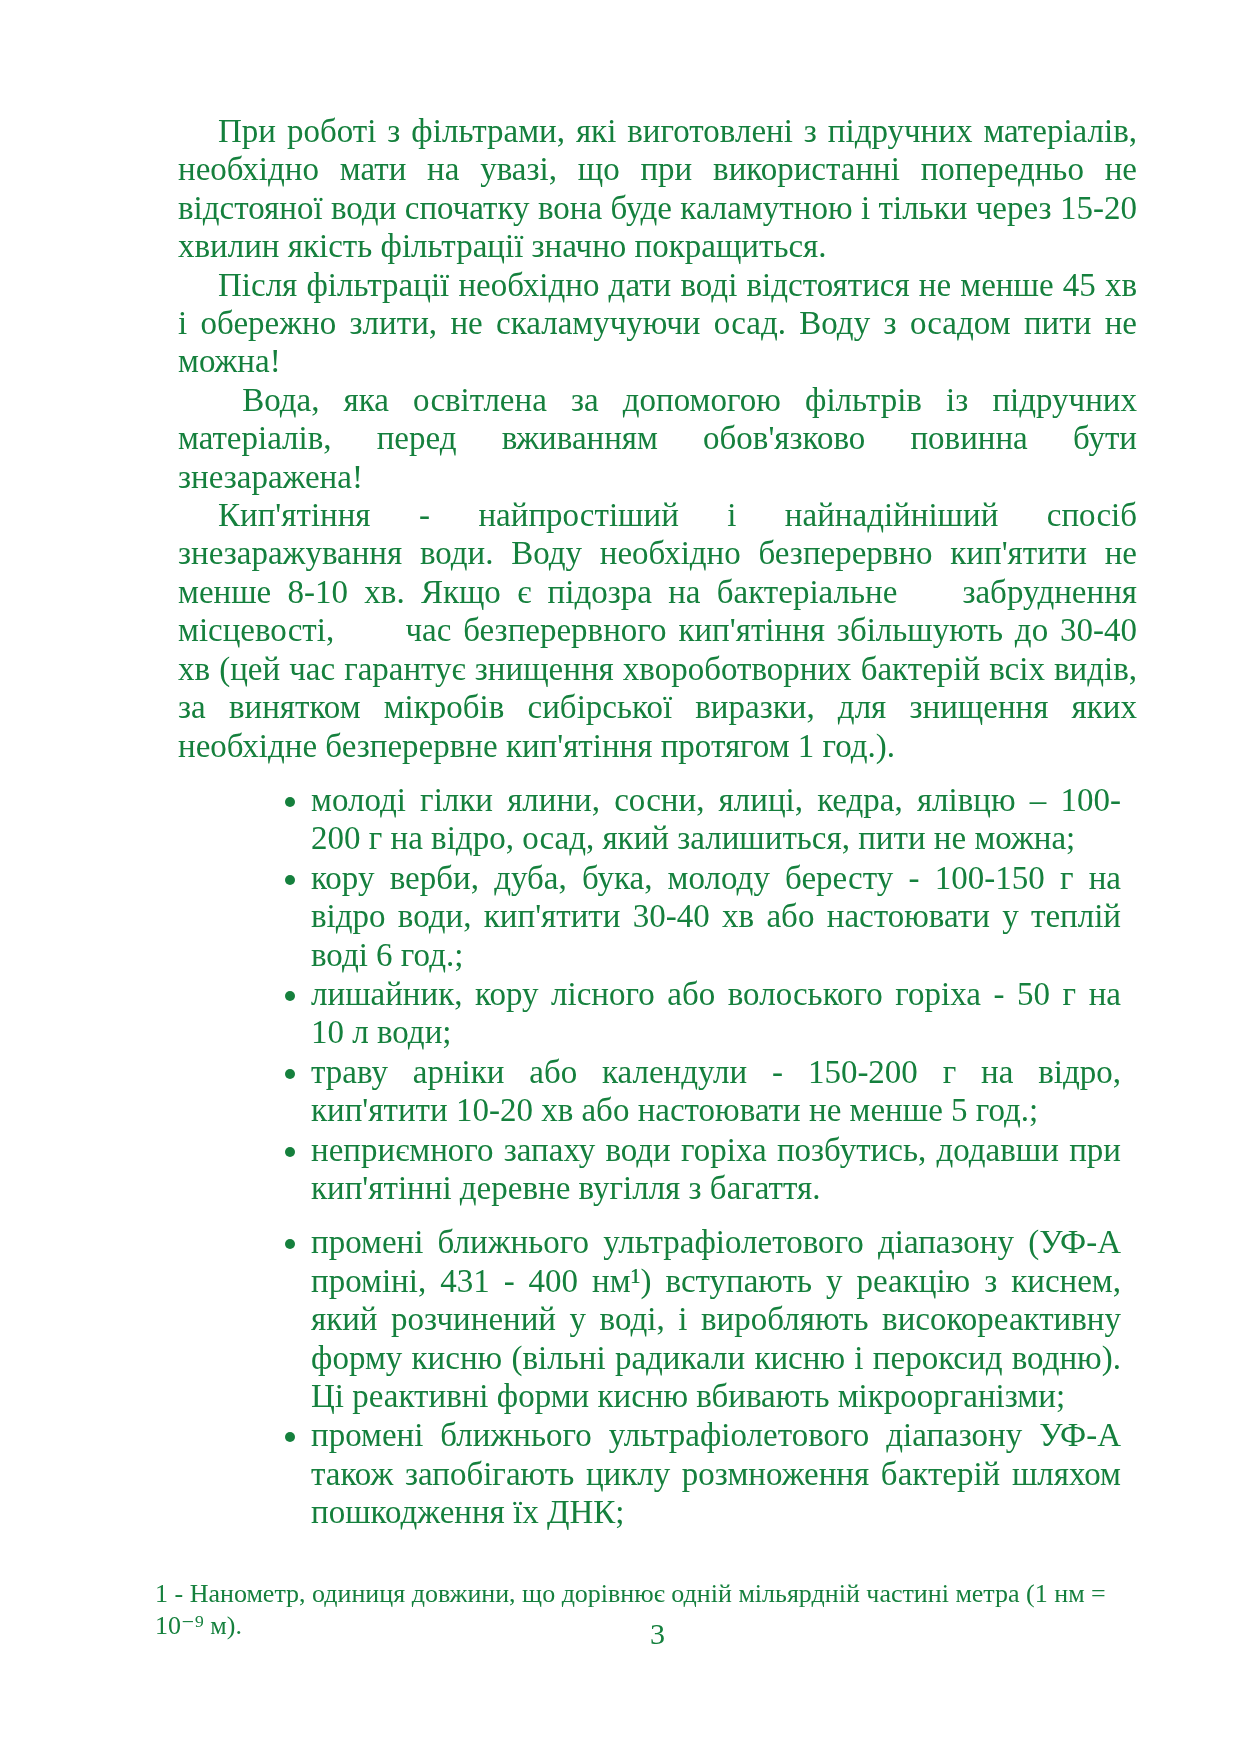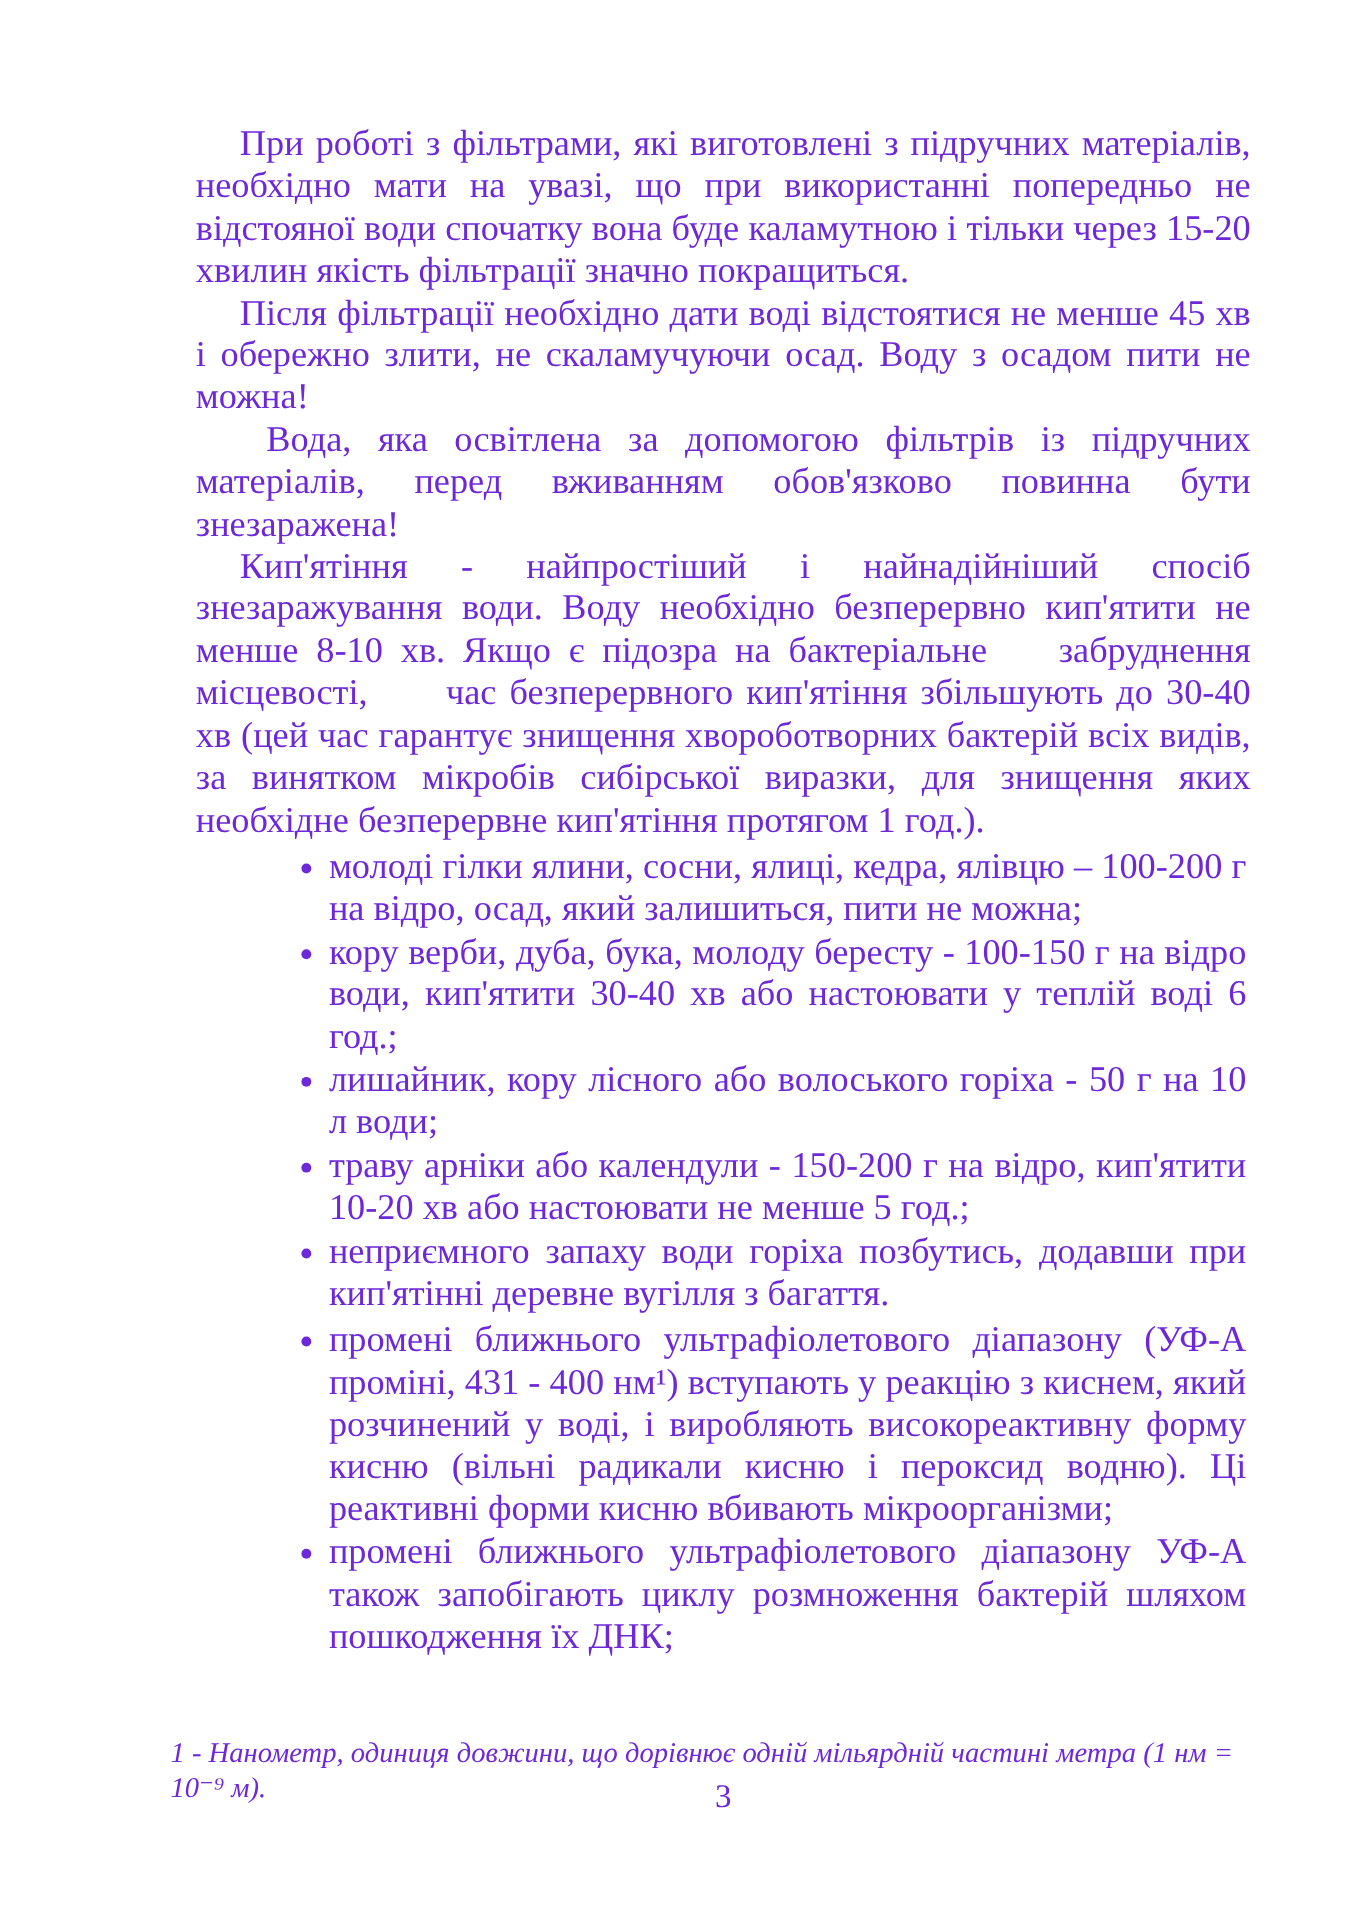--- a/index.html
+++ b/index.html
@@ -5,56 +5,55 @@
   html, body {
     margin: 0;
     padding: 0;
     background: #ffffff;
   }
   .page {
     position: relative;
     width: 1241px;
     height: 1755px;
     background: #ffffff;
-    color: #6d28d9;
+    color: #15803d;
     font-family: "Liberation Serif", "DejaVu Serif", serif;
     overflow: hidden;
   }
   .content {
     position: absolute;
     left: 178px;
     top: 112px;
     width: 959px;
     font-size: 33px;
     line-height: 38.4px;
     text-align: justify;
   }
   .content p {
     margin: 0;
     padding: 0;
     text-indent: 40px;
   }
   .content ul {
-    margin: 4px;
+    margin: 16px;
     padding: 0 0 0 117px;
     list-style: disc outside;
   }
   .content li {
     margin: 1px 0;
     padding: 0;
     text-align: justify;
   }
   .footnote {
     position: absolute;
     left: 155px;
     top: 1578px;
     width: 1000px;
     font-size: 26px;
     line-height: 32px;
-    font-style: italic;
     text-align: left;
   }
   .page-number {
     position: absolute;
     left: 178px;
     top: 1617px;
     width: 959px;
     font-size: 30px;
     line-height: 34px;
     text-align: center;

